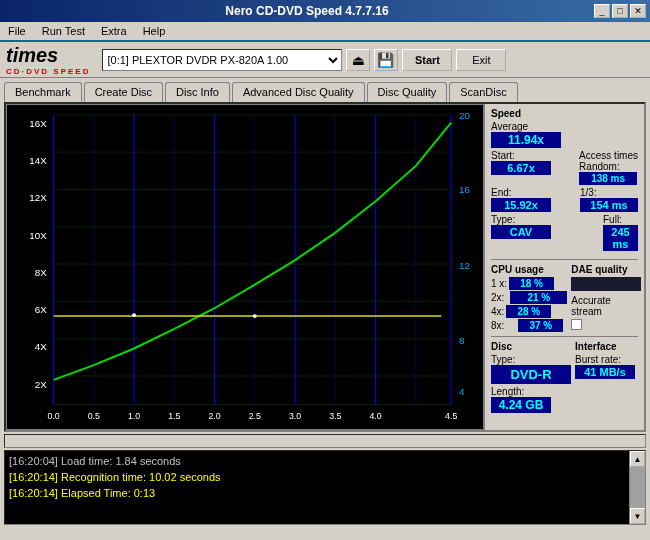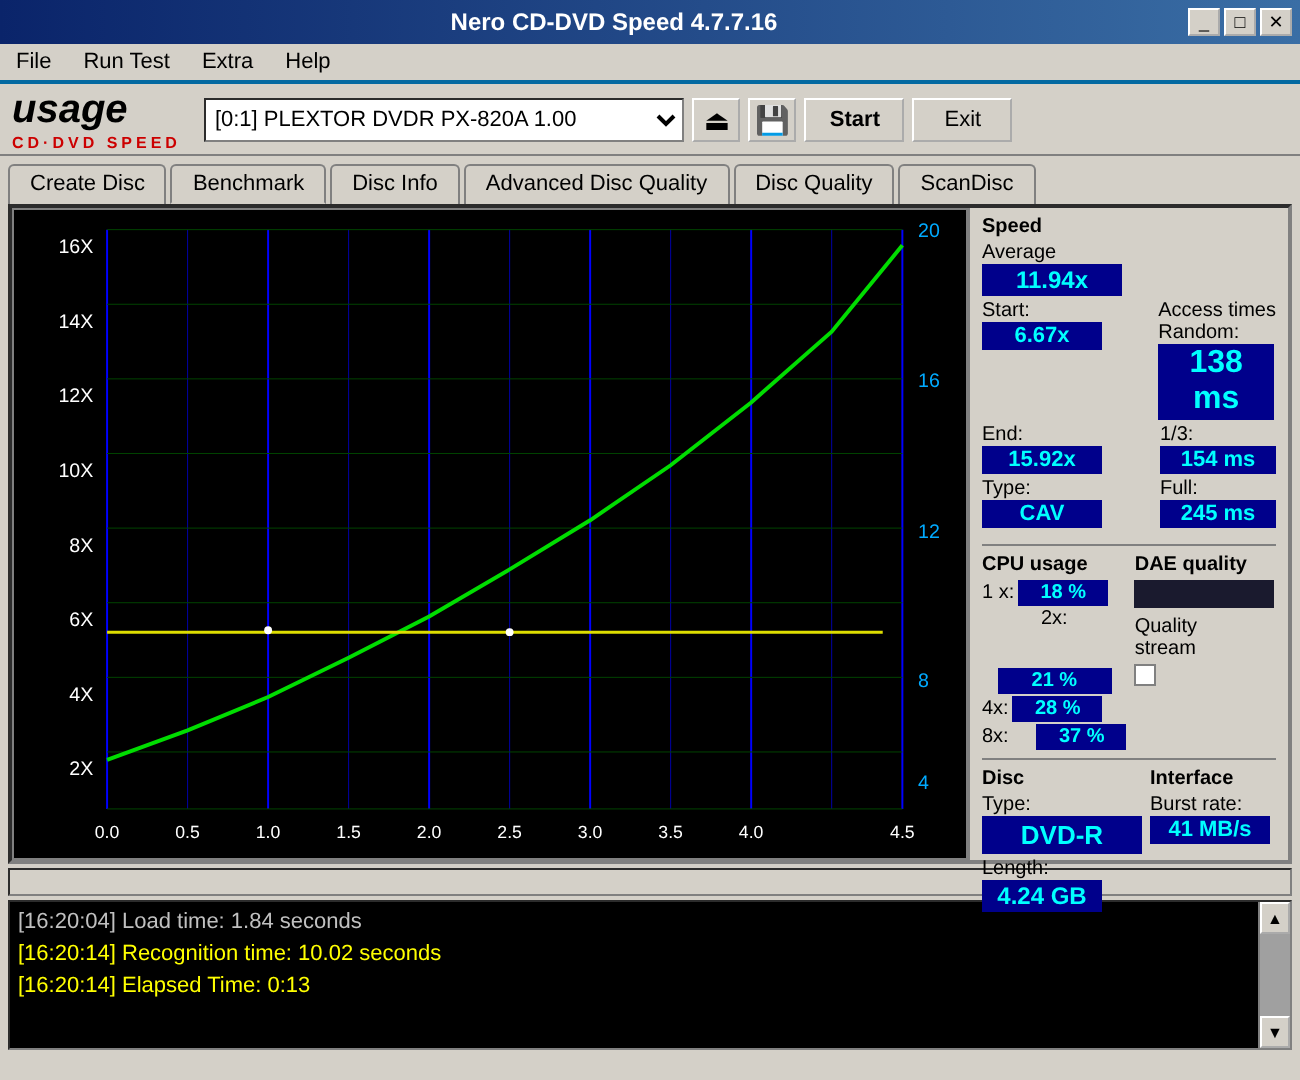--- a/index.html
+++ b/index.html
@@ -77,34 +77,34 @@
 <div class="menu-bar">
   <span class="menu-item">File</span>
   <span class="menu-item">Run Test</span>
   <span class="menu-item">Extra</span>
   <span class="menu-item">Help</span>
 </div>
 
 <div class="toolbar">
   <div class="logo-area">
     <div style="display:flex; align-items:center; gap:2px;">
-      <span style="font-size:20px; font-weight:bold; font-style:italic; color:black;">usage</span>
+      <span style="font-size:20px; font-weight:bold; font-style:italic; color:black;">times</span>
     </div>
     <div style="font-size:8px; font-weight:bold; letter-spacing:2px; color:#c00;">CD·DVD SPEED</div>
   </div>
   <select class="drive-select"><option>[0:1]  PLEXTOR DVDR  PX-820A 1.00</option></select>
   <button class="toolbar-btn-icon">⏏</button>
   <button class="toolbar-btn-icon">💾</button>
   <button class="start-btn">Start</button>
   <button class="exit-btn">Exit</button>
 </div>
 
 <div class="tabs">
+  <div class="tab active">Benchmark</div>
   <div class="tab">Create Disc</div>
-  <div class="tab active">Benchmark</div>
   <div class="tab">Disc Info</div>
   <div class="tab">Advanced Disc Quality</div>
   <div class="tab">Disc Quality</div>
   <div class="tab">ScanDisc</div>
 </div>
 
 <div class="main-content">
 
   <div class="chart-area">
     <svg width="100%" height="100%" viewBox="0 0 460 330">
@@ -175,71 +175,71 @@
       <div class="panel-label">Average</div>
       <div class="panel-value">11.94x</div>
       <div style="display:flex; justify-content:space-between; margin-top:2px;">
         <div>
           <div class="panel-label">Start:</div>
           <div class="panel-value" style="width:60px; font-size:11px;">6.67x</div>
         </div>
         <div>
           <div class="panel-label">Access times</div>
           <div class="panel-label">Random:</div>
-          <div class="panel-value" style="width:58px; font-size:16px;">138 ms</div>
+          <div class="panel-value" style="width:58px; font-size:10px;">138 ms</div>
         </div>
       </div>
       <div style="display:flex; justify-content:space-between; margin-top:2px;">
         <div>
           <div class="panel-label">End:</div>
           <div class="panel-value" style="width:60px; font-size:11px;">15.92x</div>
         </div>
         <div>
           <div class="panel-label">1/3:</div>
           <div class="panel-value" style="width:58px; font-size:11px;">154 ms</div>
         </div>
       </div>
       <div style="display:flex; justify-content:space-between; margin-top:2px;">
         <div>
           <div class="panel-label">Type:</div>
           <div class="panel-value cav" style="width:60px;">CAV</div>
         </div>
         <div>
           <div class="panel-label">Full:</div>
-          <div class="panel-value" style="width:58px; font-size:11px;">245 ms</div>
+          <div class="panel-value" style="width:35px; font-size:11px;">245 ms</div>
         </div>
       </div>
     </div>
 
     <div class="section-divider"></div>
 
     <div style="display:flex; gap:4px;">
       <div>
         <div class="panel-title">CPU usage</div>
         <div style="display:flex; align-items:center; gap:2px; margin-bottom:1px;">
           <span class="panel-label">1 x:</span>
           <div class="panel-value" style="width:45px; font-size:10px;">18 %</div>
         </div>
-        <div style="display:flex; align-items:center; gap:19px; margin-bottom:1px;flex-direction:column;">
+        <div style="display:flex; align-items:center; gap:6px; margin-bottom:1px;">
           <span class="panel-label">2x:</span>
           <div class="panel-value" style="width:57px; font-size:10px;">21 %</div>
         </div>
         <div style="display:flex; align-items:center; gap:2px; margin-bottom:1px;">
           <span class="panel-label">4x:</span>
           <div class="panel-value" style="width:45px; font-size:10px;">28 %</div>
         </div>
         <div style="display:flex; align-items:center; gap:2px;">
           <span class="panel-label">8x:</span>
           <div class="panel-value" style="width:45px; font-size:10px;margin-left:12px;">37 %</div>
         </div>
       </div>
       <div>
         <div class="panel-title">DAE quality</div>
         <div class="dark-bar"></div>
-        <div class="panel-label" style="margin-top:4px;">Quality</div>
+        <div class="panel-label" style="margin-top:4px;">Accurate</div>
         <div class="panel-label">stream</div>
         <div class="checkbox-row">
           <div class="checkbox-small"></div>
         </div>
       </div>
     </div>
 
     <div class="section-divider"></div>
 
     <div style="display:flex; gap:4px;">

